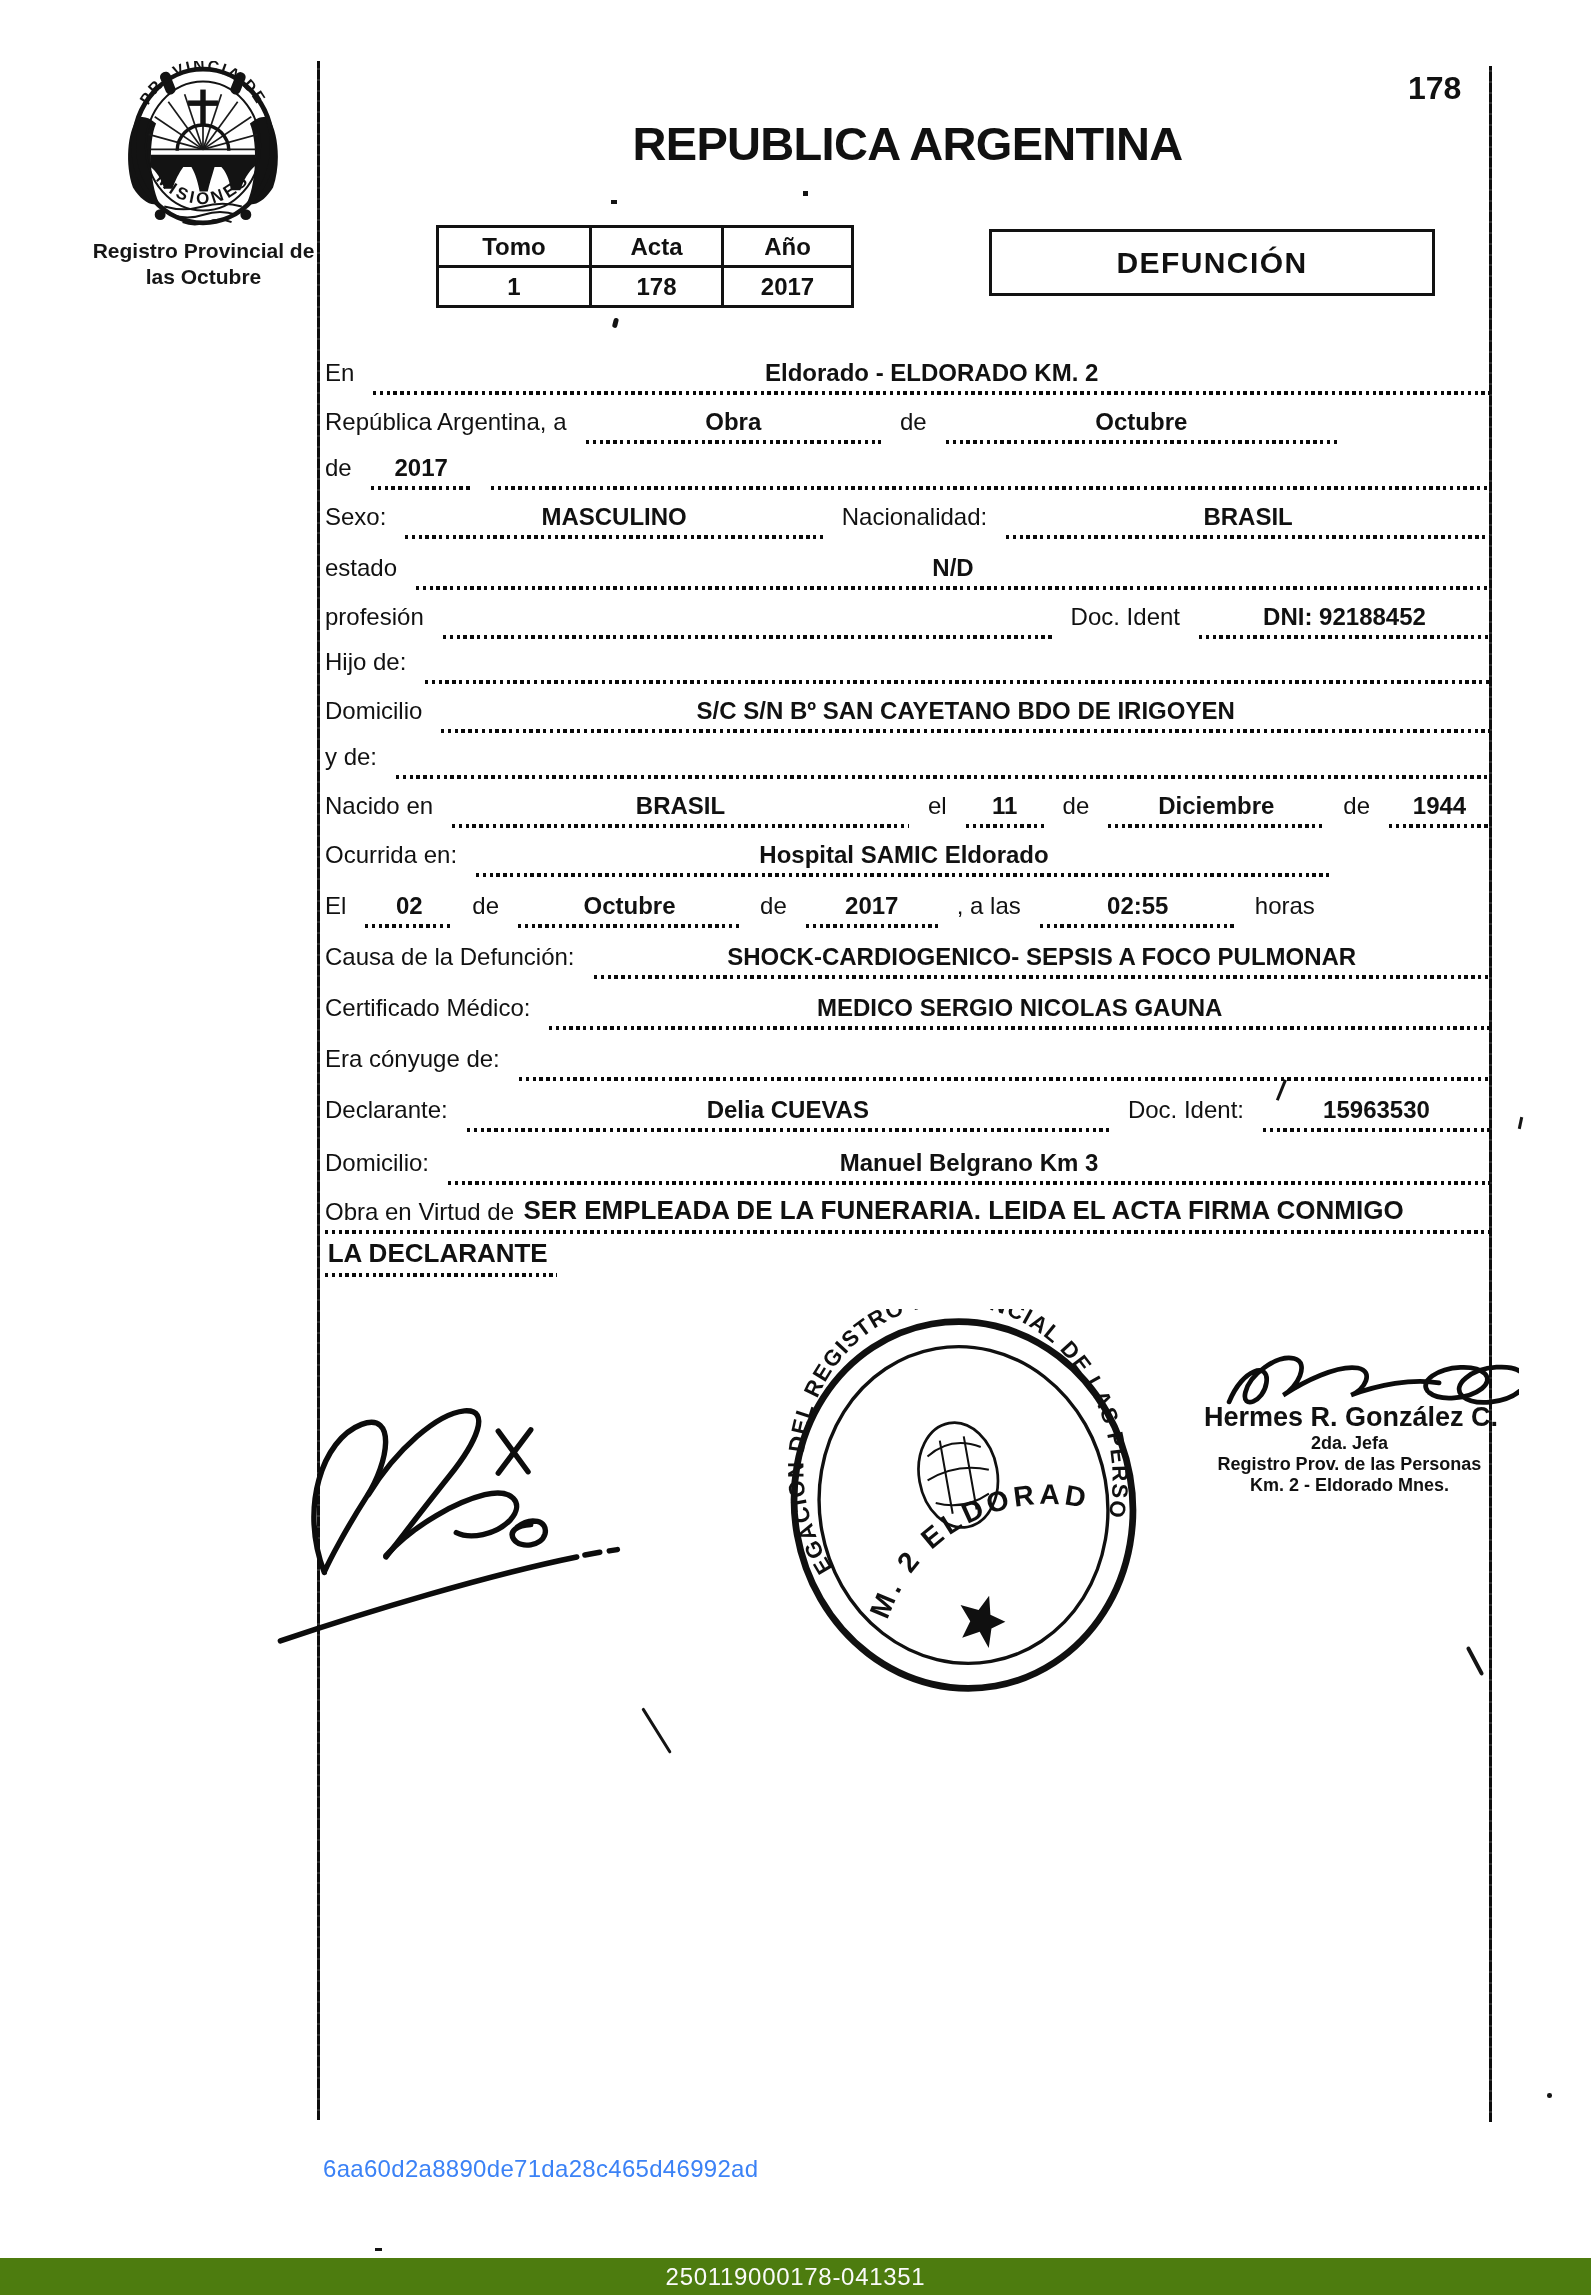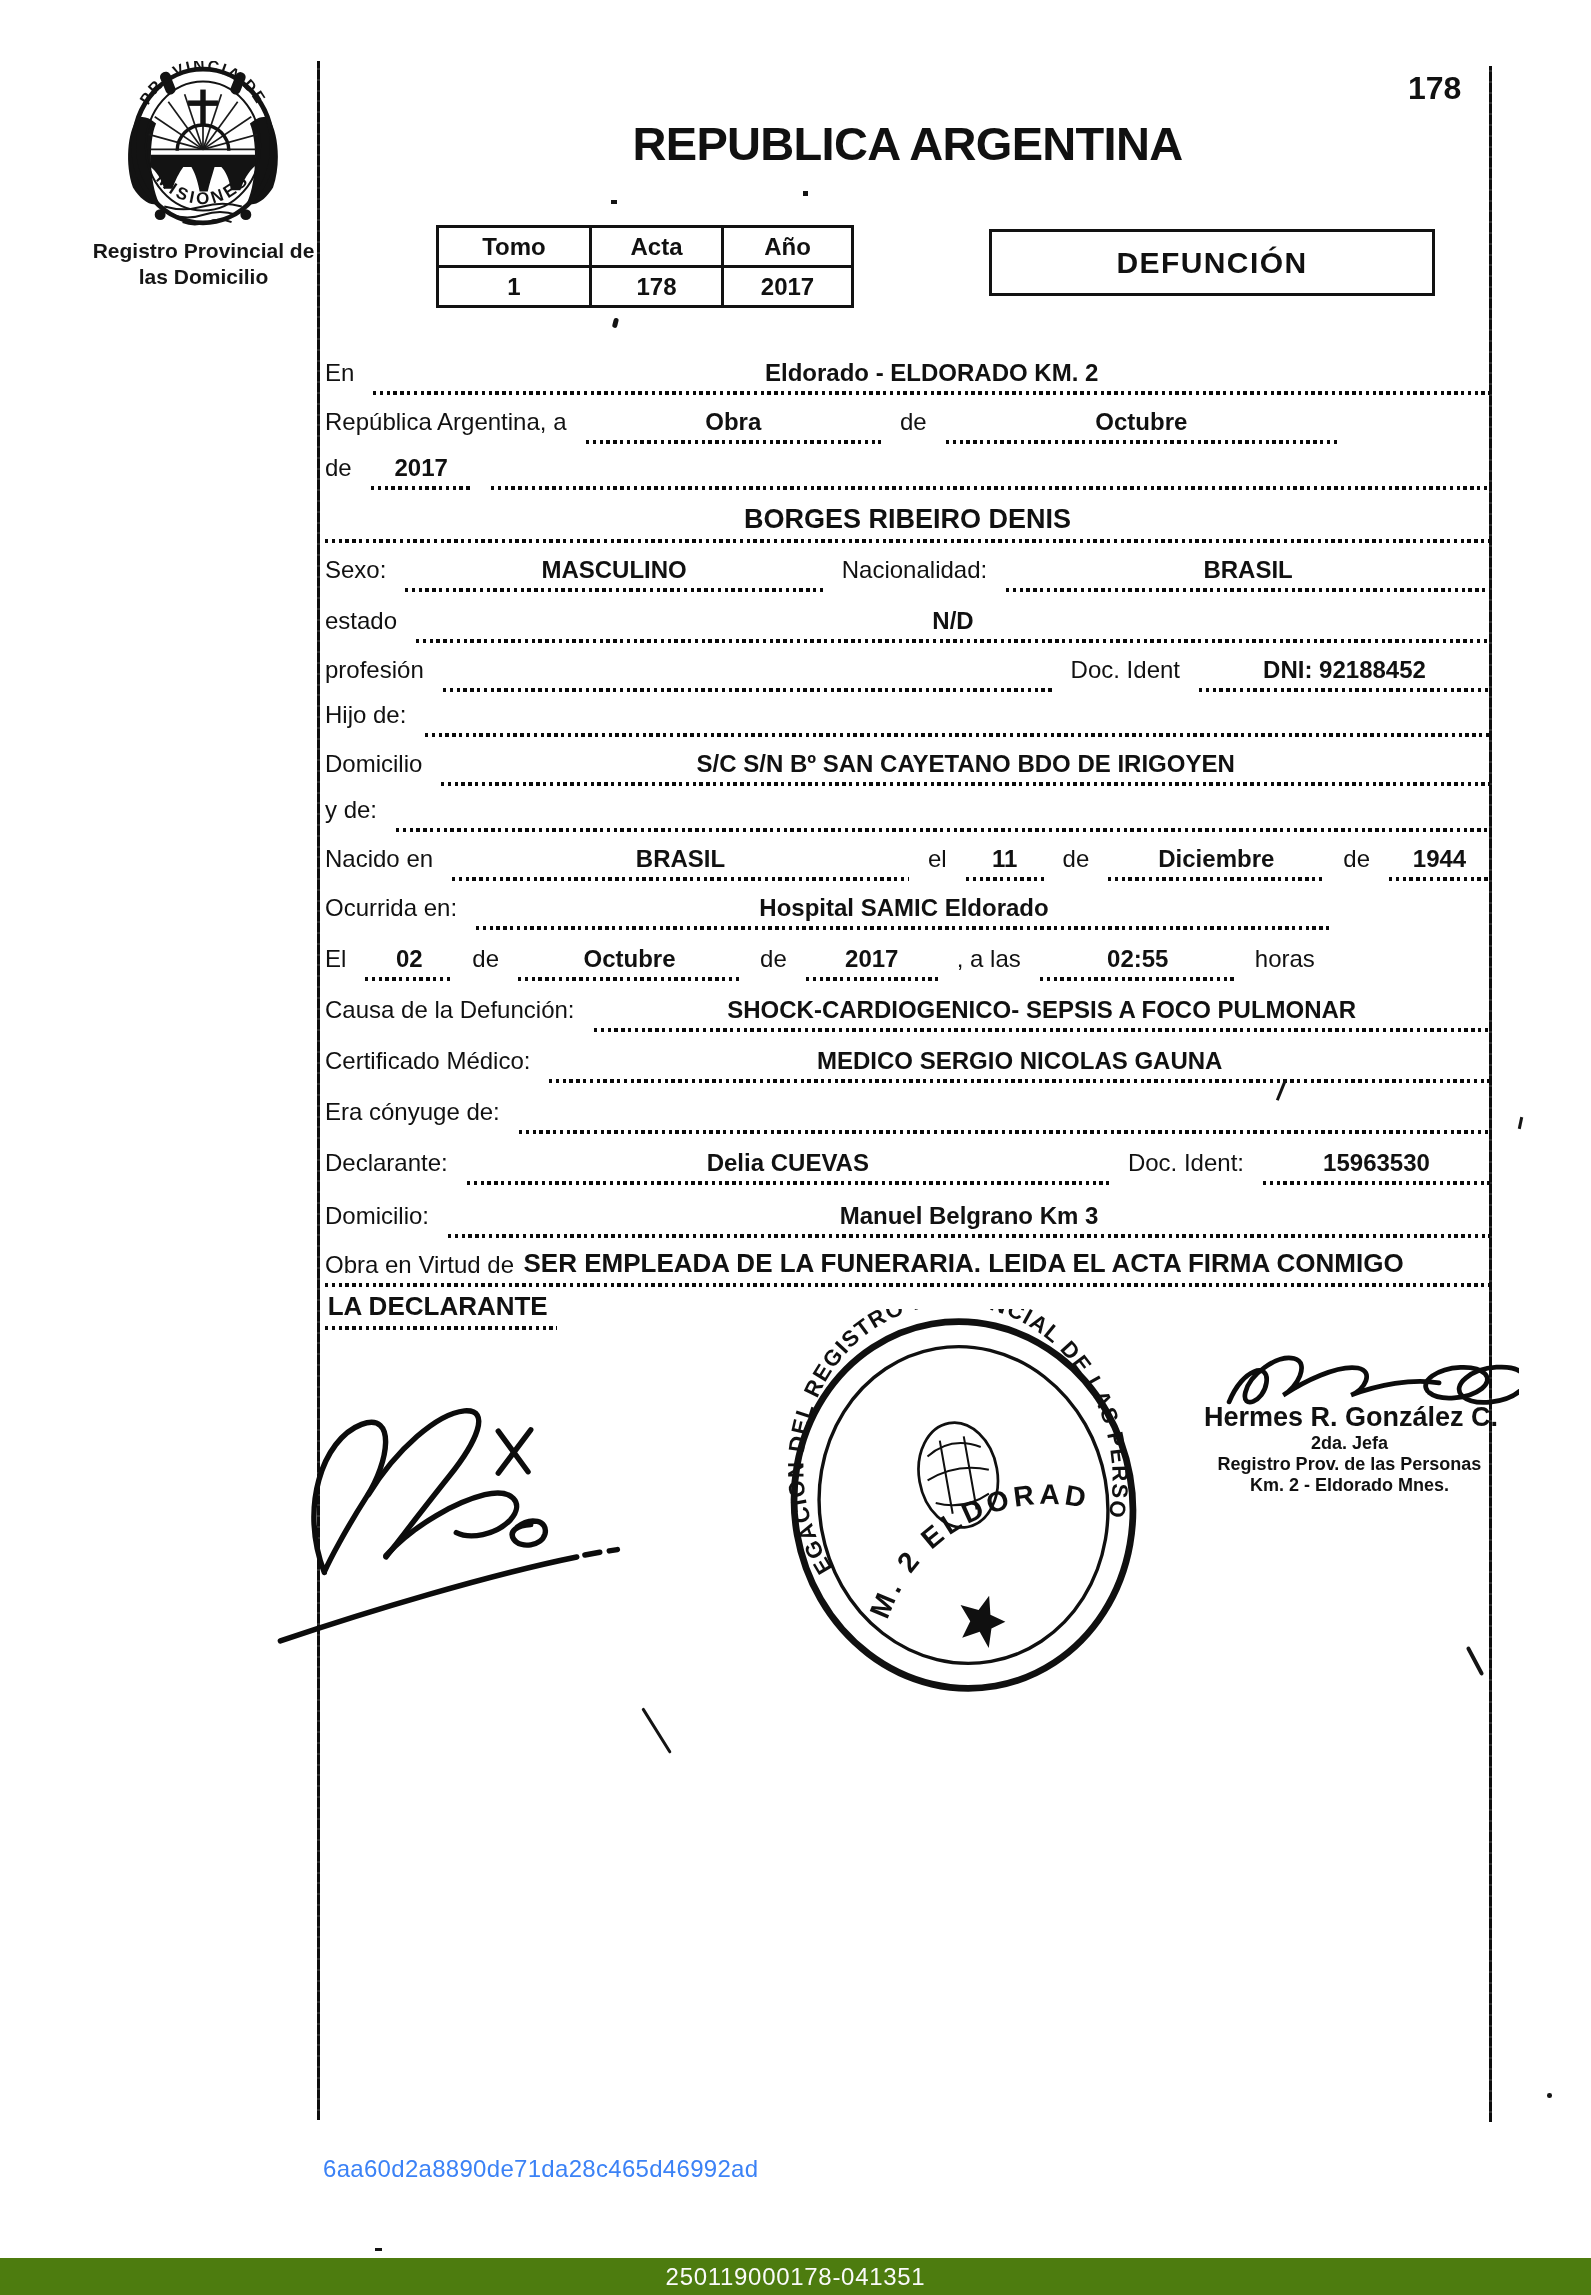--- a/index.html
+++ b/index.html
@@ -102,21 +102,21 @@
     <path d="M87,132 a38,38 0 0 1 76,0" stroke="#131313" stroke-width="5" fill="none"></path>
     <path d="M48,138 h154 v16 c-10,8 -18,22 -22,36 h-14 c-2,-16 -8,-28 -14,-34 h-10 c-4,14 -8,26 -10,36 h-12 c-2,-12 -6,-26 -12,-36 h-12 c-6,8 -12,20 -16,32 h-12 c-4,-14 -12,-26 -20,-32 Z" fill="#131313"></path>
     <g stroke="#131313" stroke-width="3" fill="none">
       <path d="M68,214 q28,8 57,0 t57,0"></path>
       <path d="M78,226 q24,8 48,0 t48,0"></path>
       <path d="M95,237 q18,7 36,0 t36,0"></path>
     </g>
   </svg>
   <div class="org-name">
     <div>Registro Provincial de</div>
-    <div>las Domicilio</div>
+    <div>las Octubre</div>
   </div>
 
   <div class="page-number">178</div>
   <div class="doc-title">REPUBLICA ARGENTINA</div>
 
   <table class="acta-table">
     <tbody>
         <tr>
       <th style="width:150px">Tomo</th>
       <th style="width:129px">Acta</th>
@@ -156,25 +156,20 @@
     </div>
 
     <div class="row" style="height:46px">
       <span class="lbl">de</span>
       <span class="fill" style="flex:0 0 101px">
         <span class="val">2017</span>
       </span>
       <span class="fill"></span>
     </div>
 
-    <div class="row" style="height:53px">
-      <span class="fill">
-        <span class="val-lg">BORGES RIBEIRO DENIS</span>
-      </span>
-    </div>
 
     <div class="row" style="height:49px">
       <span class="lbl">Sexo:</span>
       <span class="fill">
         <span class="val">MASCULINO</span>
       </span>
       <span class="lbl">Nacionalidad:</span>
       <span class="fill" style="flex-grow:1.45">
         <span class="val">BRASIL</span>
       </span>

